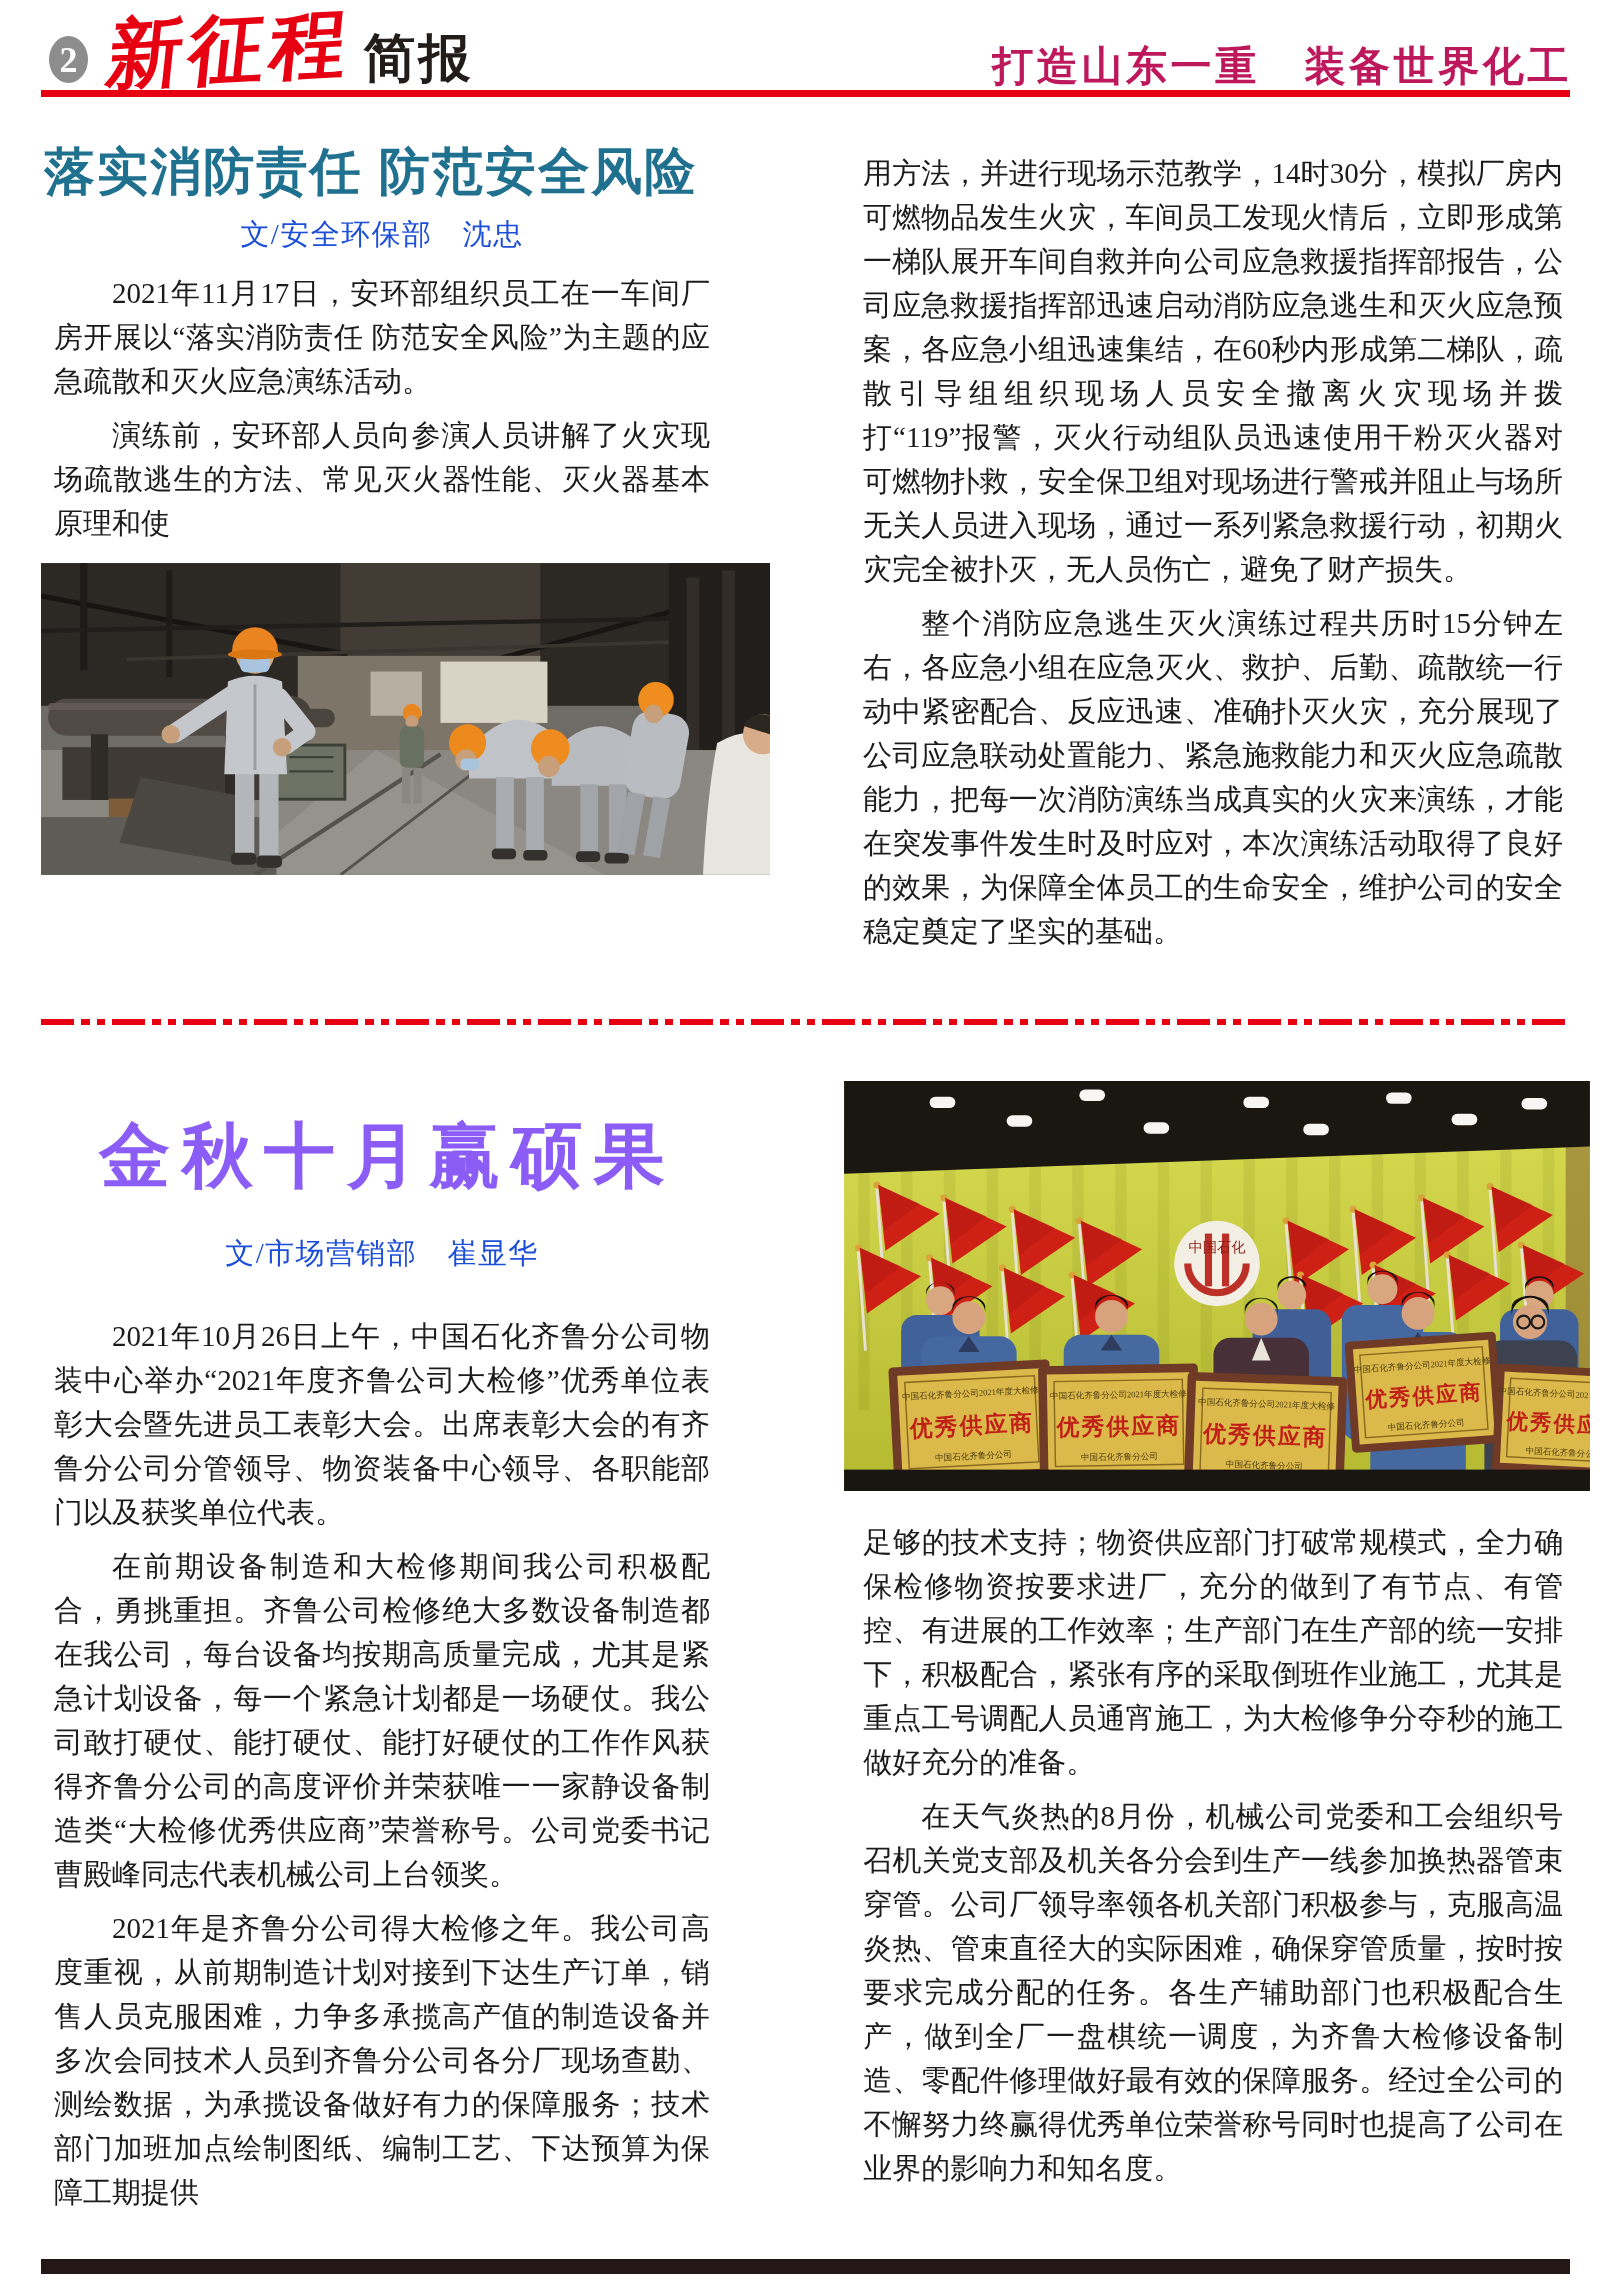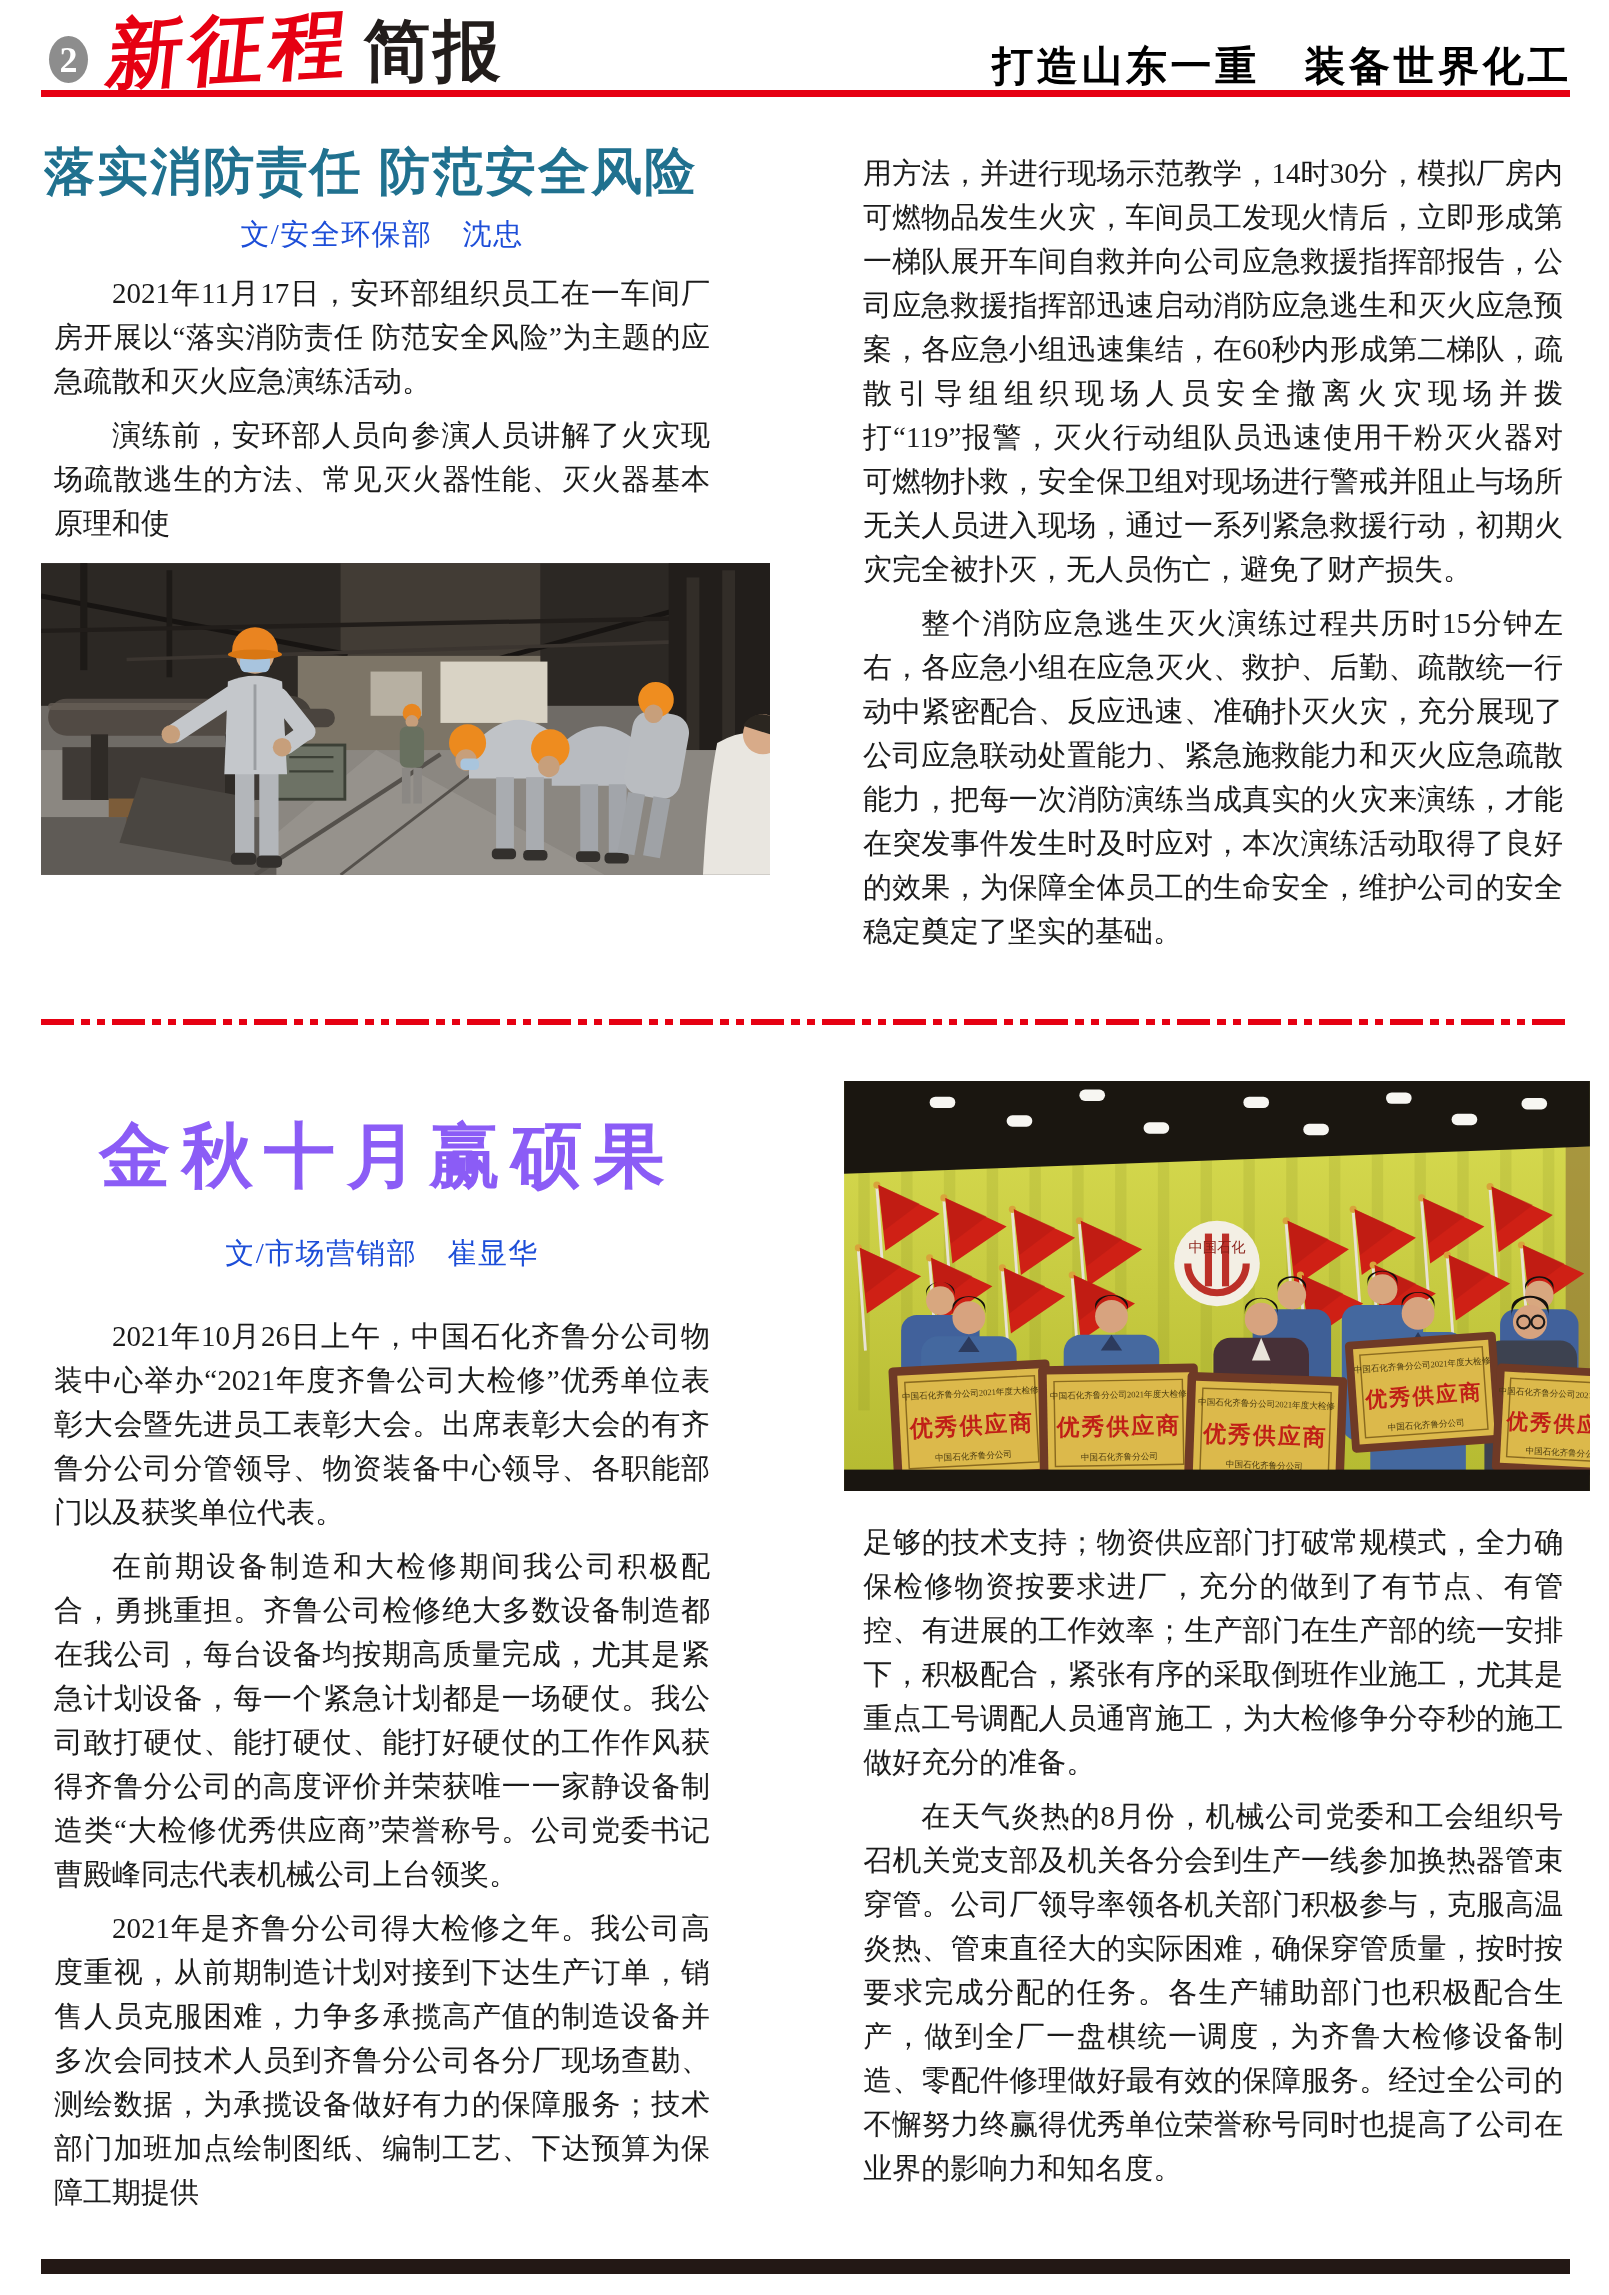--- a/index.html
+++ b/index.html
@@ -24,27 +24,27 @@
     display:flex;align-items:flex-end;gap:11.4px;white-space:nowrap;
   }
   .masthead .script{
     display:inline-block;
     font-size:76px;line-height:1;color:#e60012;font-weight:700;
     letter-spacing:5.7px;
     transform:rotate(-3deg) skewX(-9deg);
     padding-bottom:4.3px;
   }
   .masthead .suffix{
-    font-size:67px;line-height:1;font-weight:900;color:#221d1b;
+    font-size:52px;line-height:1;font-weight:900;color:#221d1b;
     letter-spacing:2.9px;padding-bottom:5.7px;
   }
   .slogan{
     position:absolute;right:37px;top:39px;
     font-family:"Liberation Sans","DejaVu Sans",sans-serif;
-    font-size:41px;font-weight:800;color:#000000;letter-spacing:3.6px;
+    font-size:41px;font-weight:800;color:#be185d;letter-spacing:3.6px;
     white-space:nowrap;
   }
   .red-rule{position:absolute;left:41px;top:90px;width:1529px;height:7.1px;background:#e60012;}
 
   
   .byline{text-align:center;font-size:29px;color:#1d4ed8;letter-spacing:1.4px;}
   .paras{font-size:29px;line-height:44px;text-align:justify;color:#1b1b1b;}
   .para{margin:10px;text-indent:2em;}
   .cols-continue .para:first-child{text-indent:0;}
 

